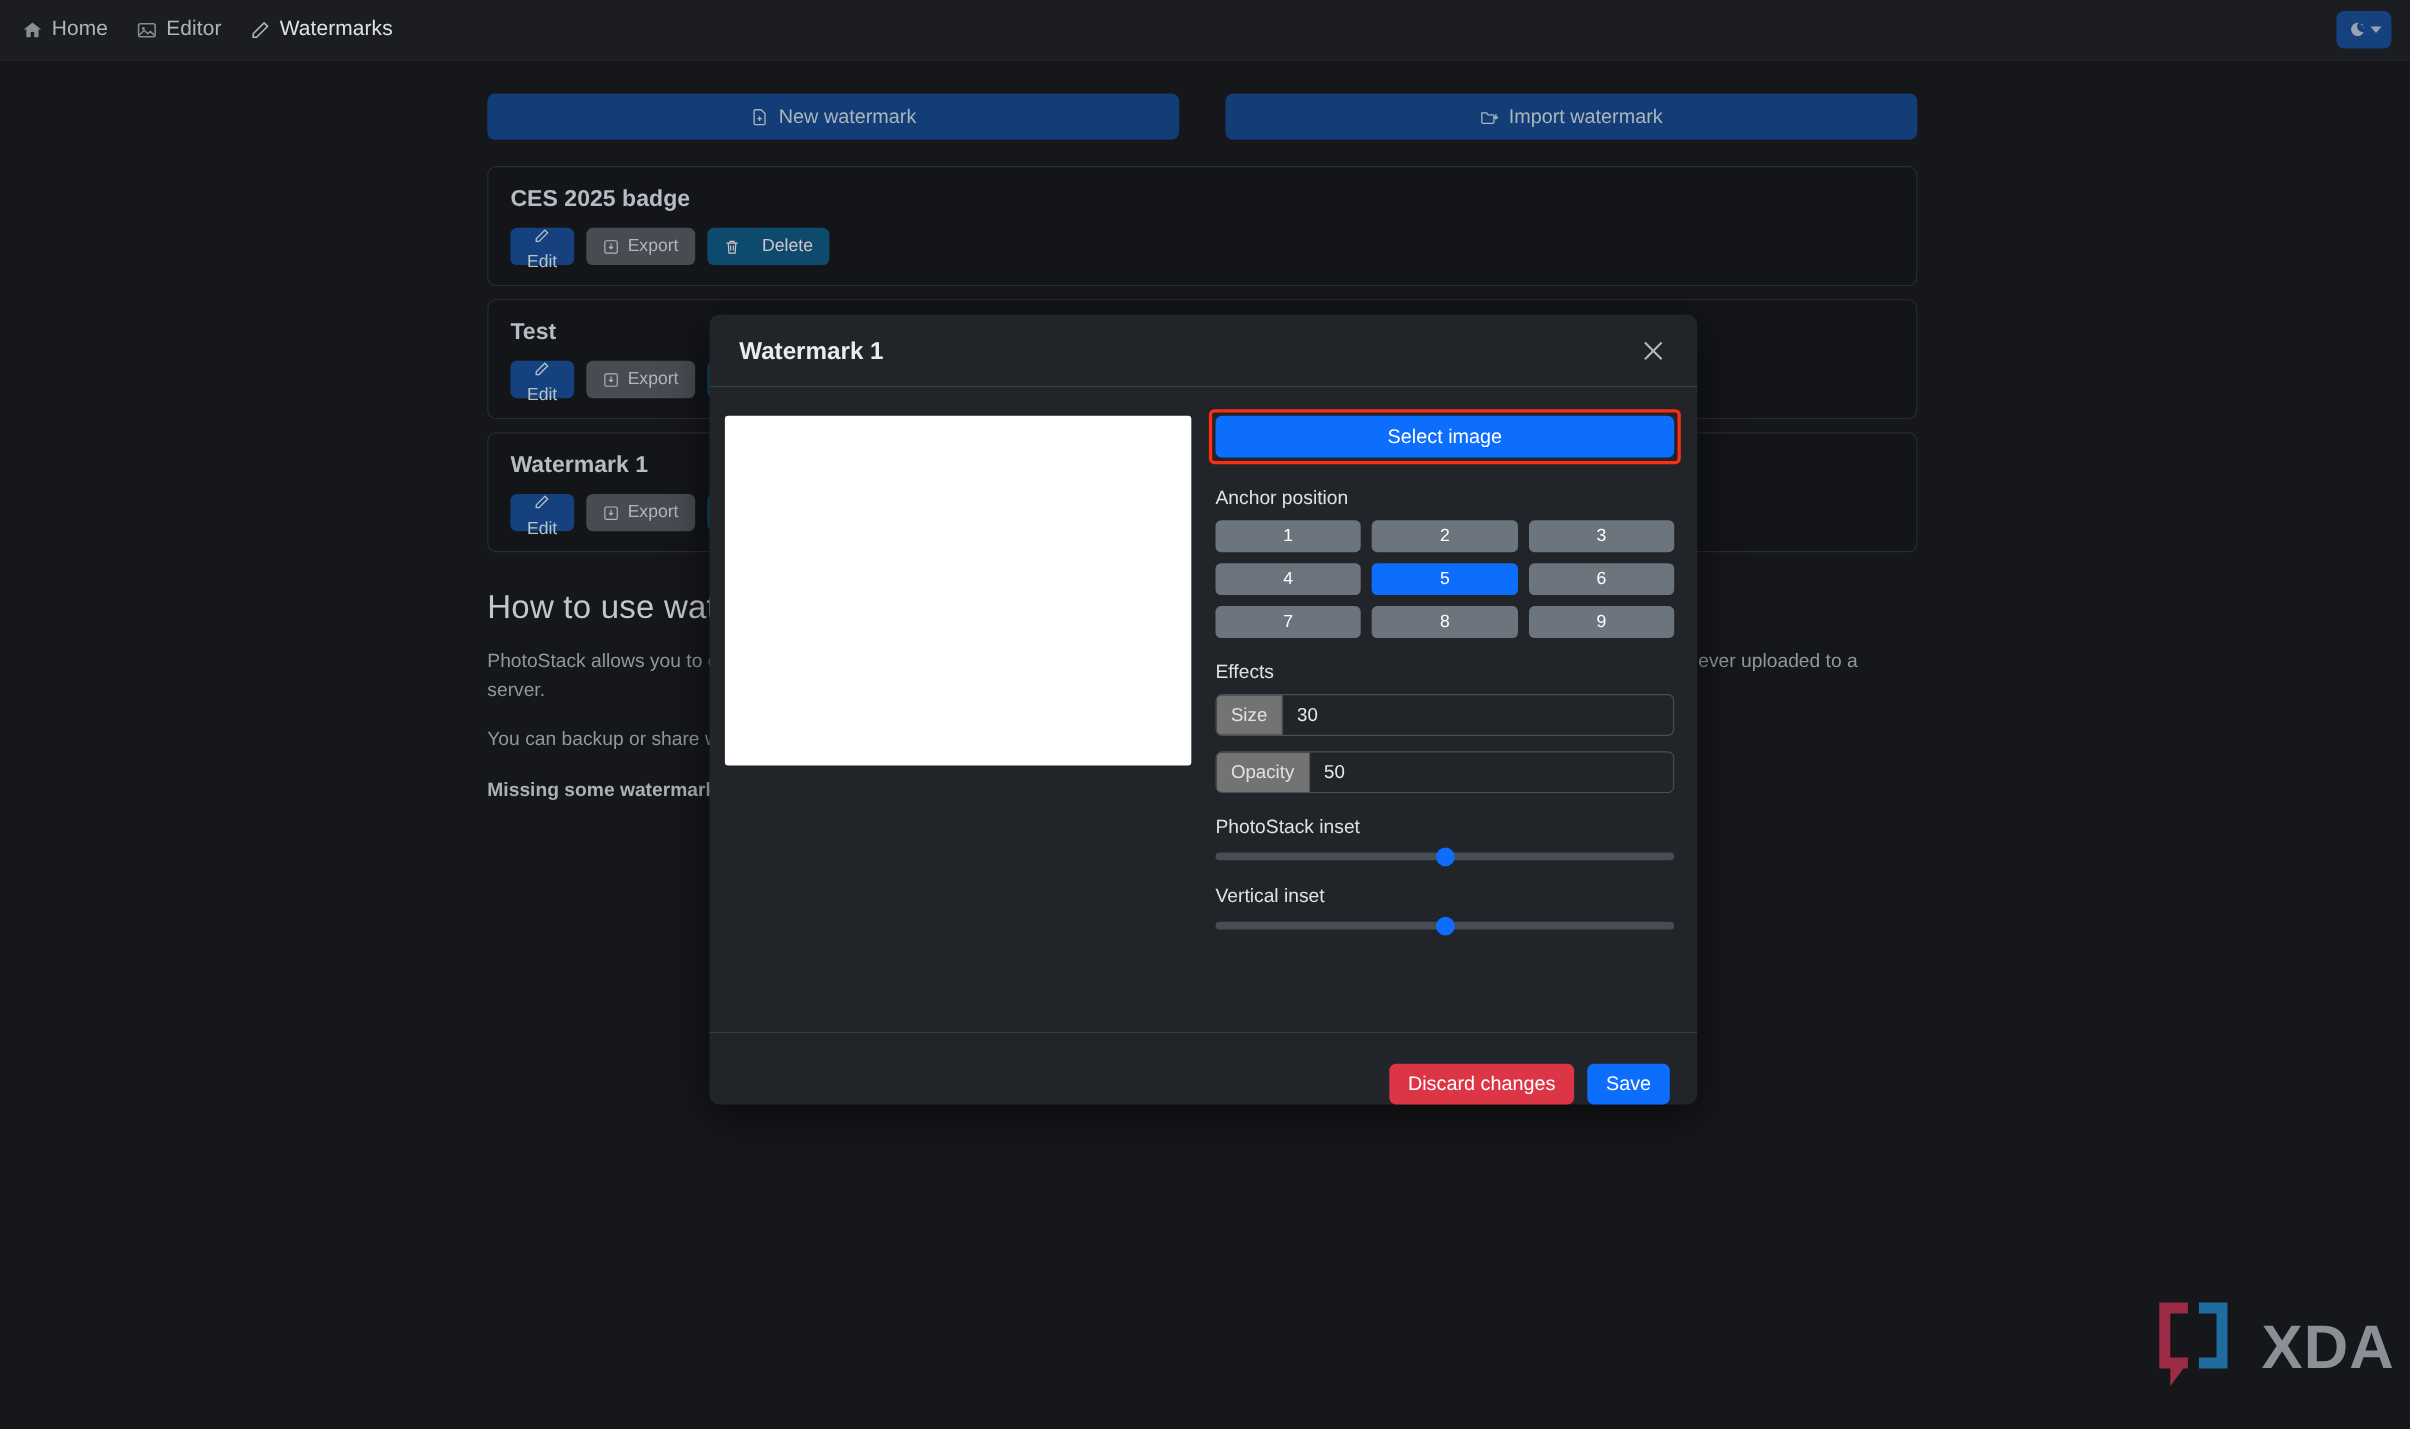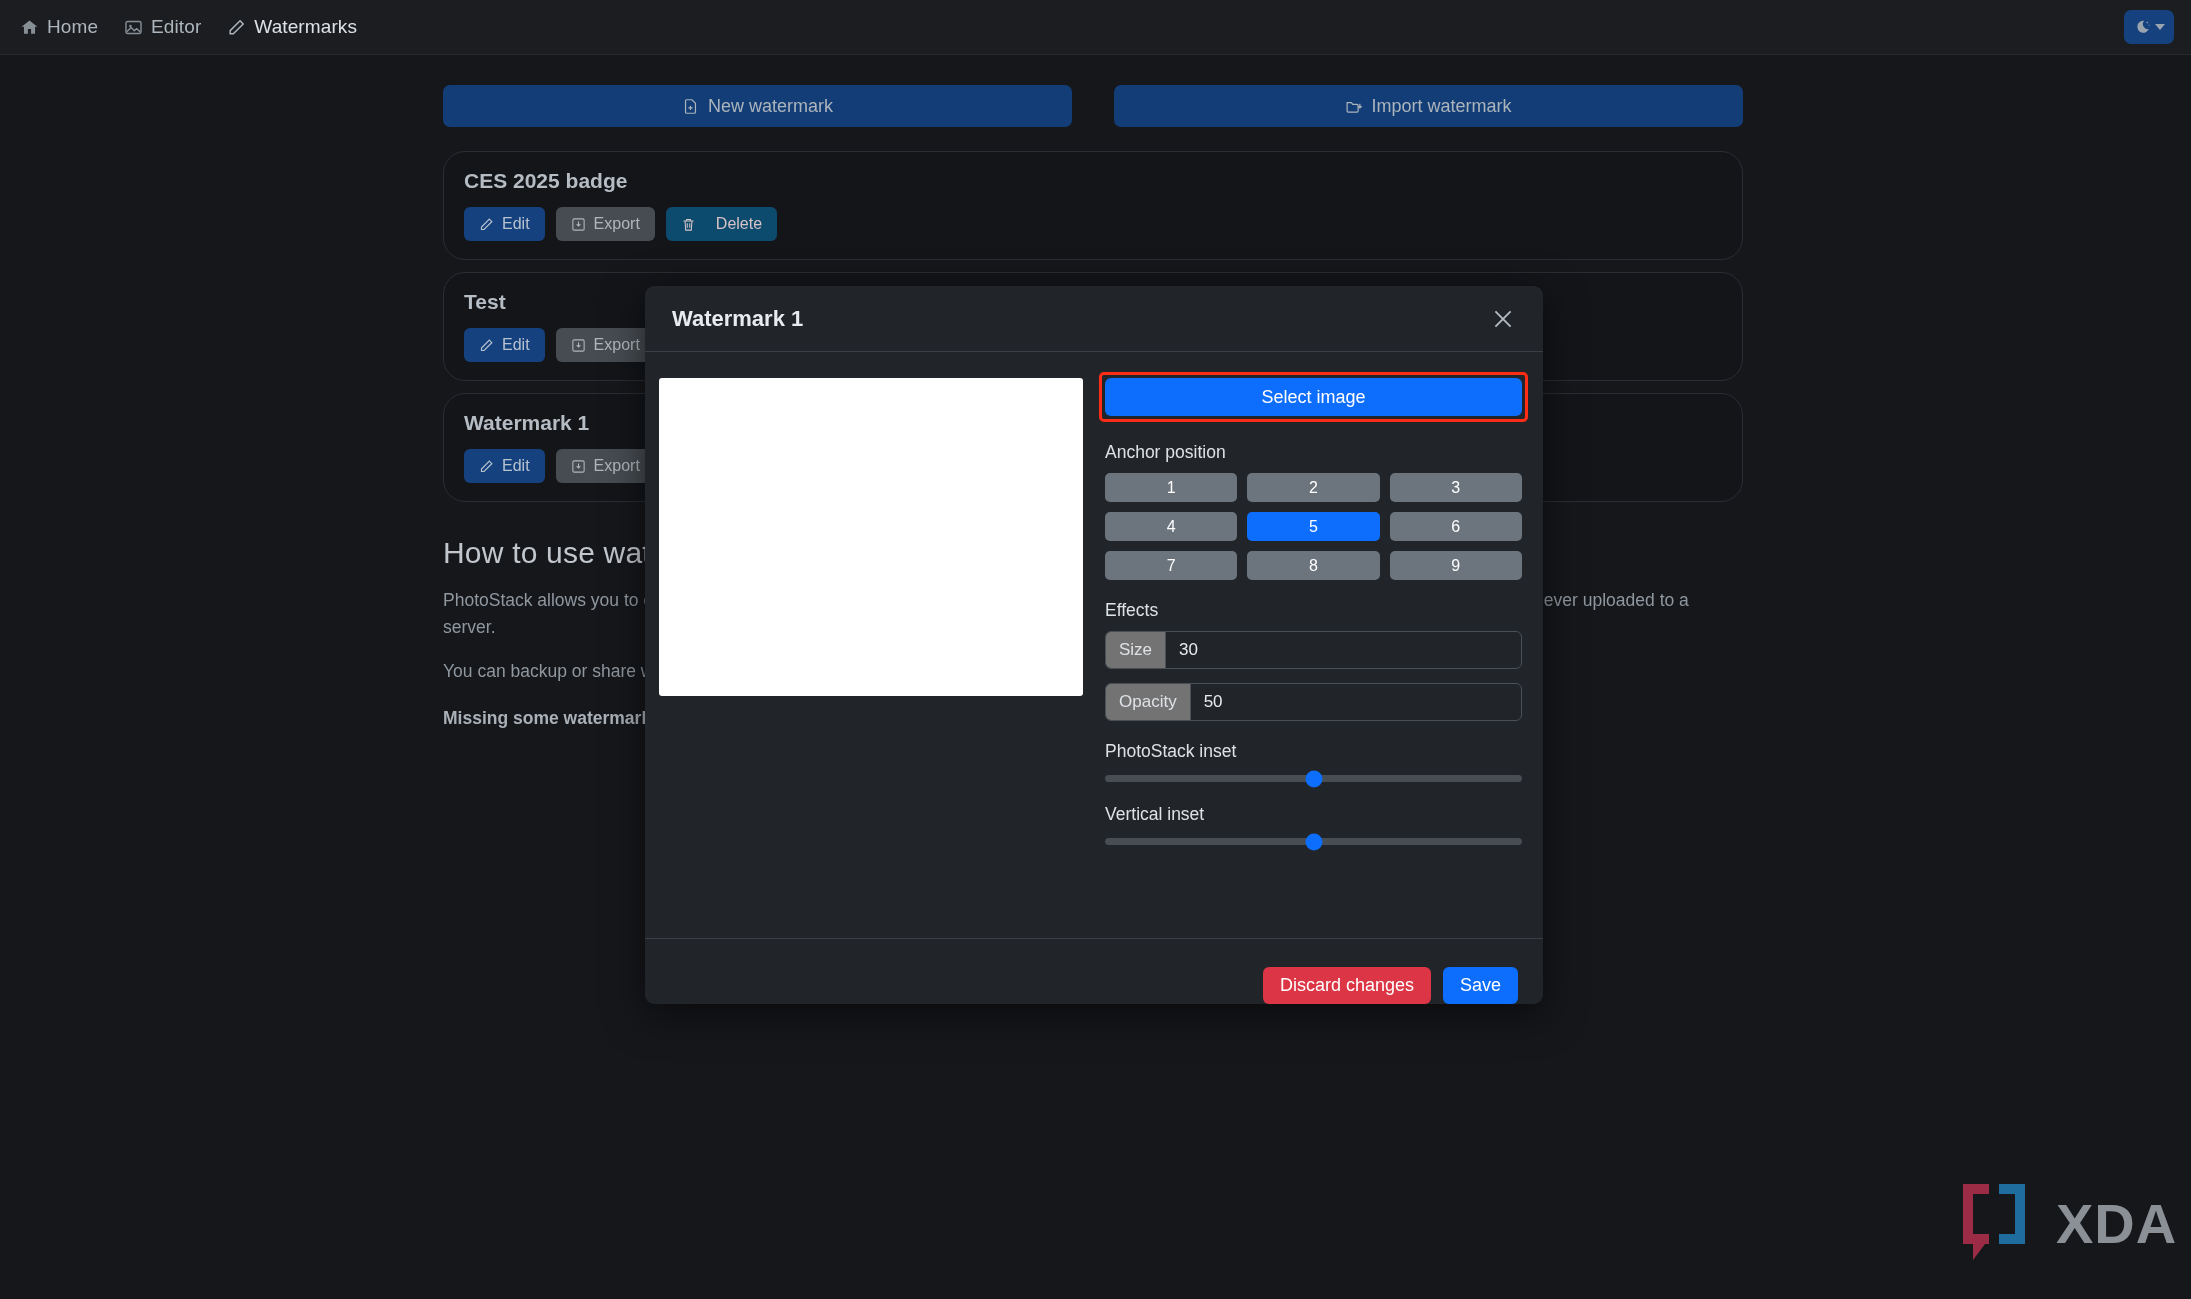--- a/index.html
+++ b/index.html
@@ -47,35 +47,35 @@
     flex: 1; height: 42px; border-radius: 7px;
     background: #123d76; border: none; cursor: pointer;
     display: flex; align-items: center; justify-content: center; gap: 9px;
     color: #acb4bc; font-size: 18px;
     font-family: "Liberation Sans", sans-serif;
   }
   .action-btn .ic { width: 17px; height: 17px; color: #acb4bc; }
 
   .wm-list { margin-top: 24px; }
   .wm-card {
-    border: 1px solid #2a2d33; border-radius: 22px;
+    border: 1px solid #2a2d33; border-radius: 8px;
     background: #131519;
     padding: 17px 20px 18px 20px;
     margin-bottom: 12px;
   }
   .wm-title { font-size: 21px; color: #b6bcc3; font-weight: bold; margin-bottom: 14px; }
   .wm-btns { display: flex; gap: 11px; }
   .pill {
     height: 34px; border-radius: 6px; border: none; cursor: pointer;
     display: flex; align-items: center; gap: 8px;
     padding: 0 15px; font-size: 16px;
     font-family: "Liberation Sans", sans-serif;
   }
   .pill .ic { width: 15px; height: 15px; }
-  .pill-edit   { background: #15427f; color: #b7c2cf; }
+  .pill-edit   { background: #15427f; color: #b7c2cf; flex-direction: column; }
   .pill-export { background: #474c52; color: #b0b6bc; }
   .pill-delete { background: #0c4a6e; color: #d8c3c6; gap: 20px; }
 
   
   .help { margin-top: 34px; }
   .help h2 { font-size: 30px; color: #c2c7cd; font-weight: normal; letter-spacing: .2px; }
   .help p  { font-size: 17.5px; color: #8f979f; line-height: 1.55; margin-top: 17px; max-width: 1300px; }
   .help p.strong { font-weight: bold; color: #a9b0b7; margin-top: 20px; }
 
   

